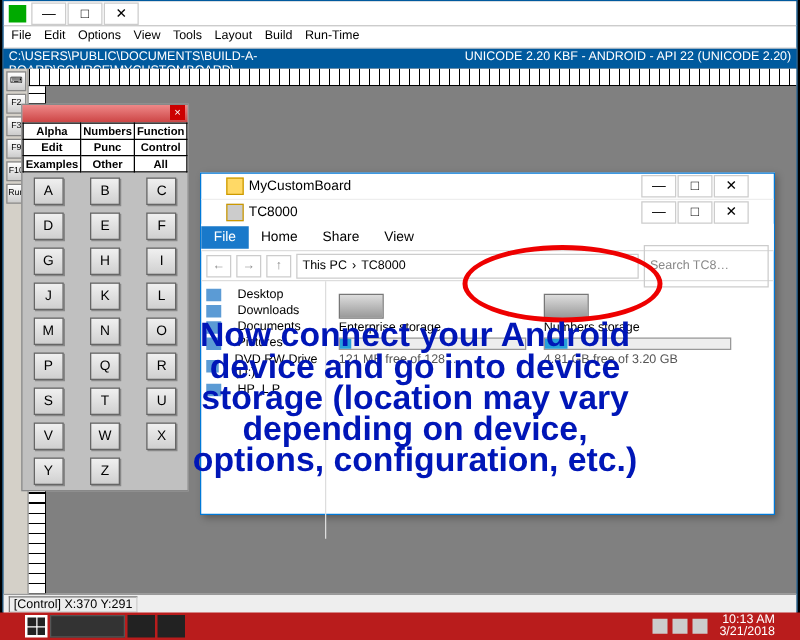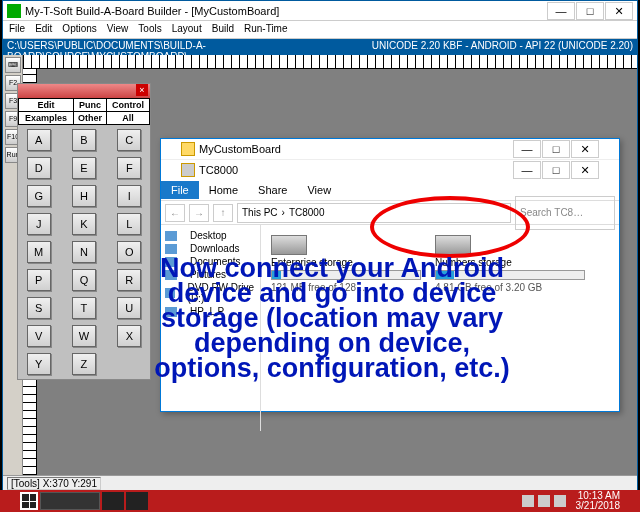--- a/index.html
+++ b/index.html
@@ -66,21 +66,20 @@
 .taskbar .tray{display:flex;gap:4px;align-items:center}
 .taskbar .tray .tic{width:12px;height:12px;background:#ccc}
 .taskbar .clock{text-align:right;line-height:10px;margin-left:6px}
 </style>
 </head>
 <body>
 
 <div class="app">
   <div class="titlebar">
     <div class="icon"></div>
-    <div class="title">My-T-Soft Build-A-Board Builder - [MyCustomBoard]</div>
     <div class="winbtns">
       <div class="winbtn">—</div>
       <div class="winbtn">□</div>
       <div class="winbtn close">✕</div>
     </div>
   </div>
   <div class="menubar">
     <span>File</span>
     <span>Edit</span>
     <span>Options</span>
@@ -105,20 +104,25 @@
     </div>
     <div class="ruler-h"></div>
     <div class="ruler-v"></div>
     <div class="canvas">
       <div class="keypanel">
         <div class="hdr">
             <div class="x">×</div>
           </div>
         <table>
           <tbody>
+              <tr>
+                <th>Alpha</th>
+                <th>Numbers</th>
+                <th>Function</th>
+              </tr>
           <tr>
                 <th>Edit</th>
                 <th>Punc</th>
                 <th>Control</th>
               </tr>
           <tr>
                 <th>Examples</th>
                 <th>Other</th>
                 <th>All</th>
               </tr>
@@ -148,21 +152,21 @@
             <div class="key">U</div>
             <div class="key">V</div>
             <div class="key">W</div>
             <div class="key">X</div>
             <div class="key">Y</div>
             <div class="key">Z</div>
           </div>
       </div>
     </div>
     <div class="status">
-      <div class="seg">[Tools] X:370 Y:291</div>
+      <div class="seg">[Control] X:370 Y:291</div>
     </div>
   </div>
 </div>
 
 <div class="explorer">
   <div class="top">
     <div class="ico"></div>
     <div class="t">MyCustomBoard</div>
     <div class="winbtns">
       <div class="winbtn">—</div>

